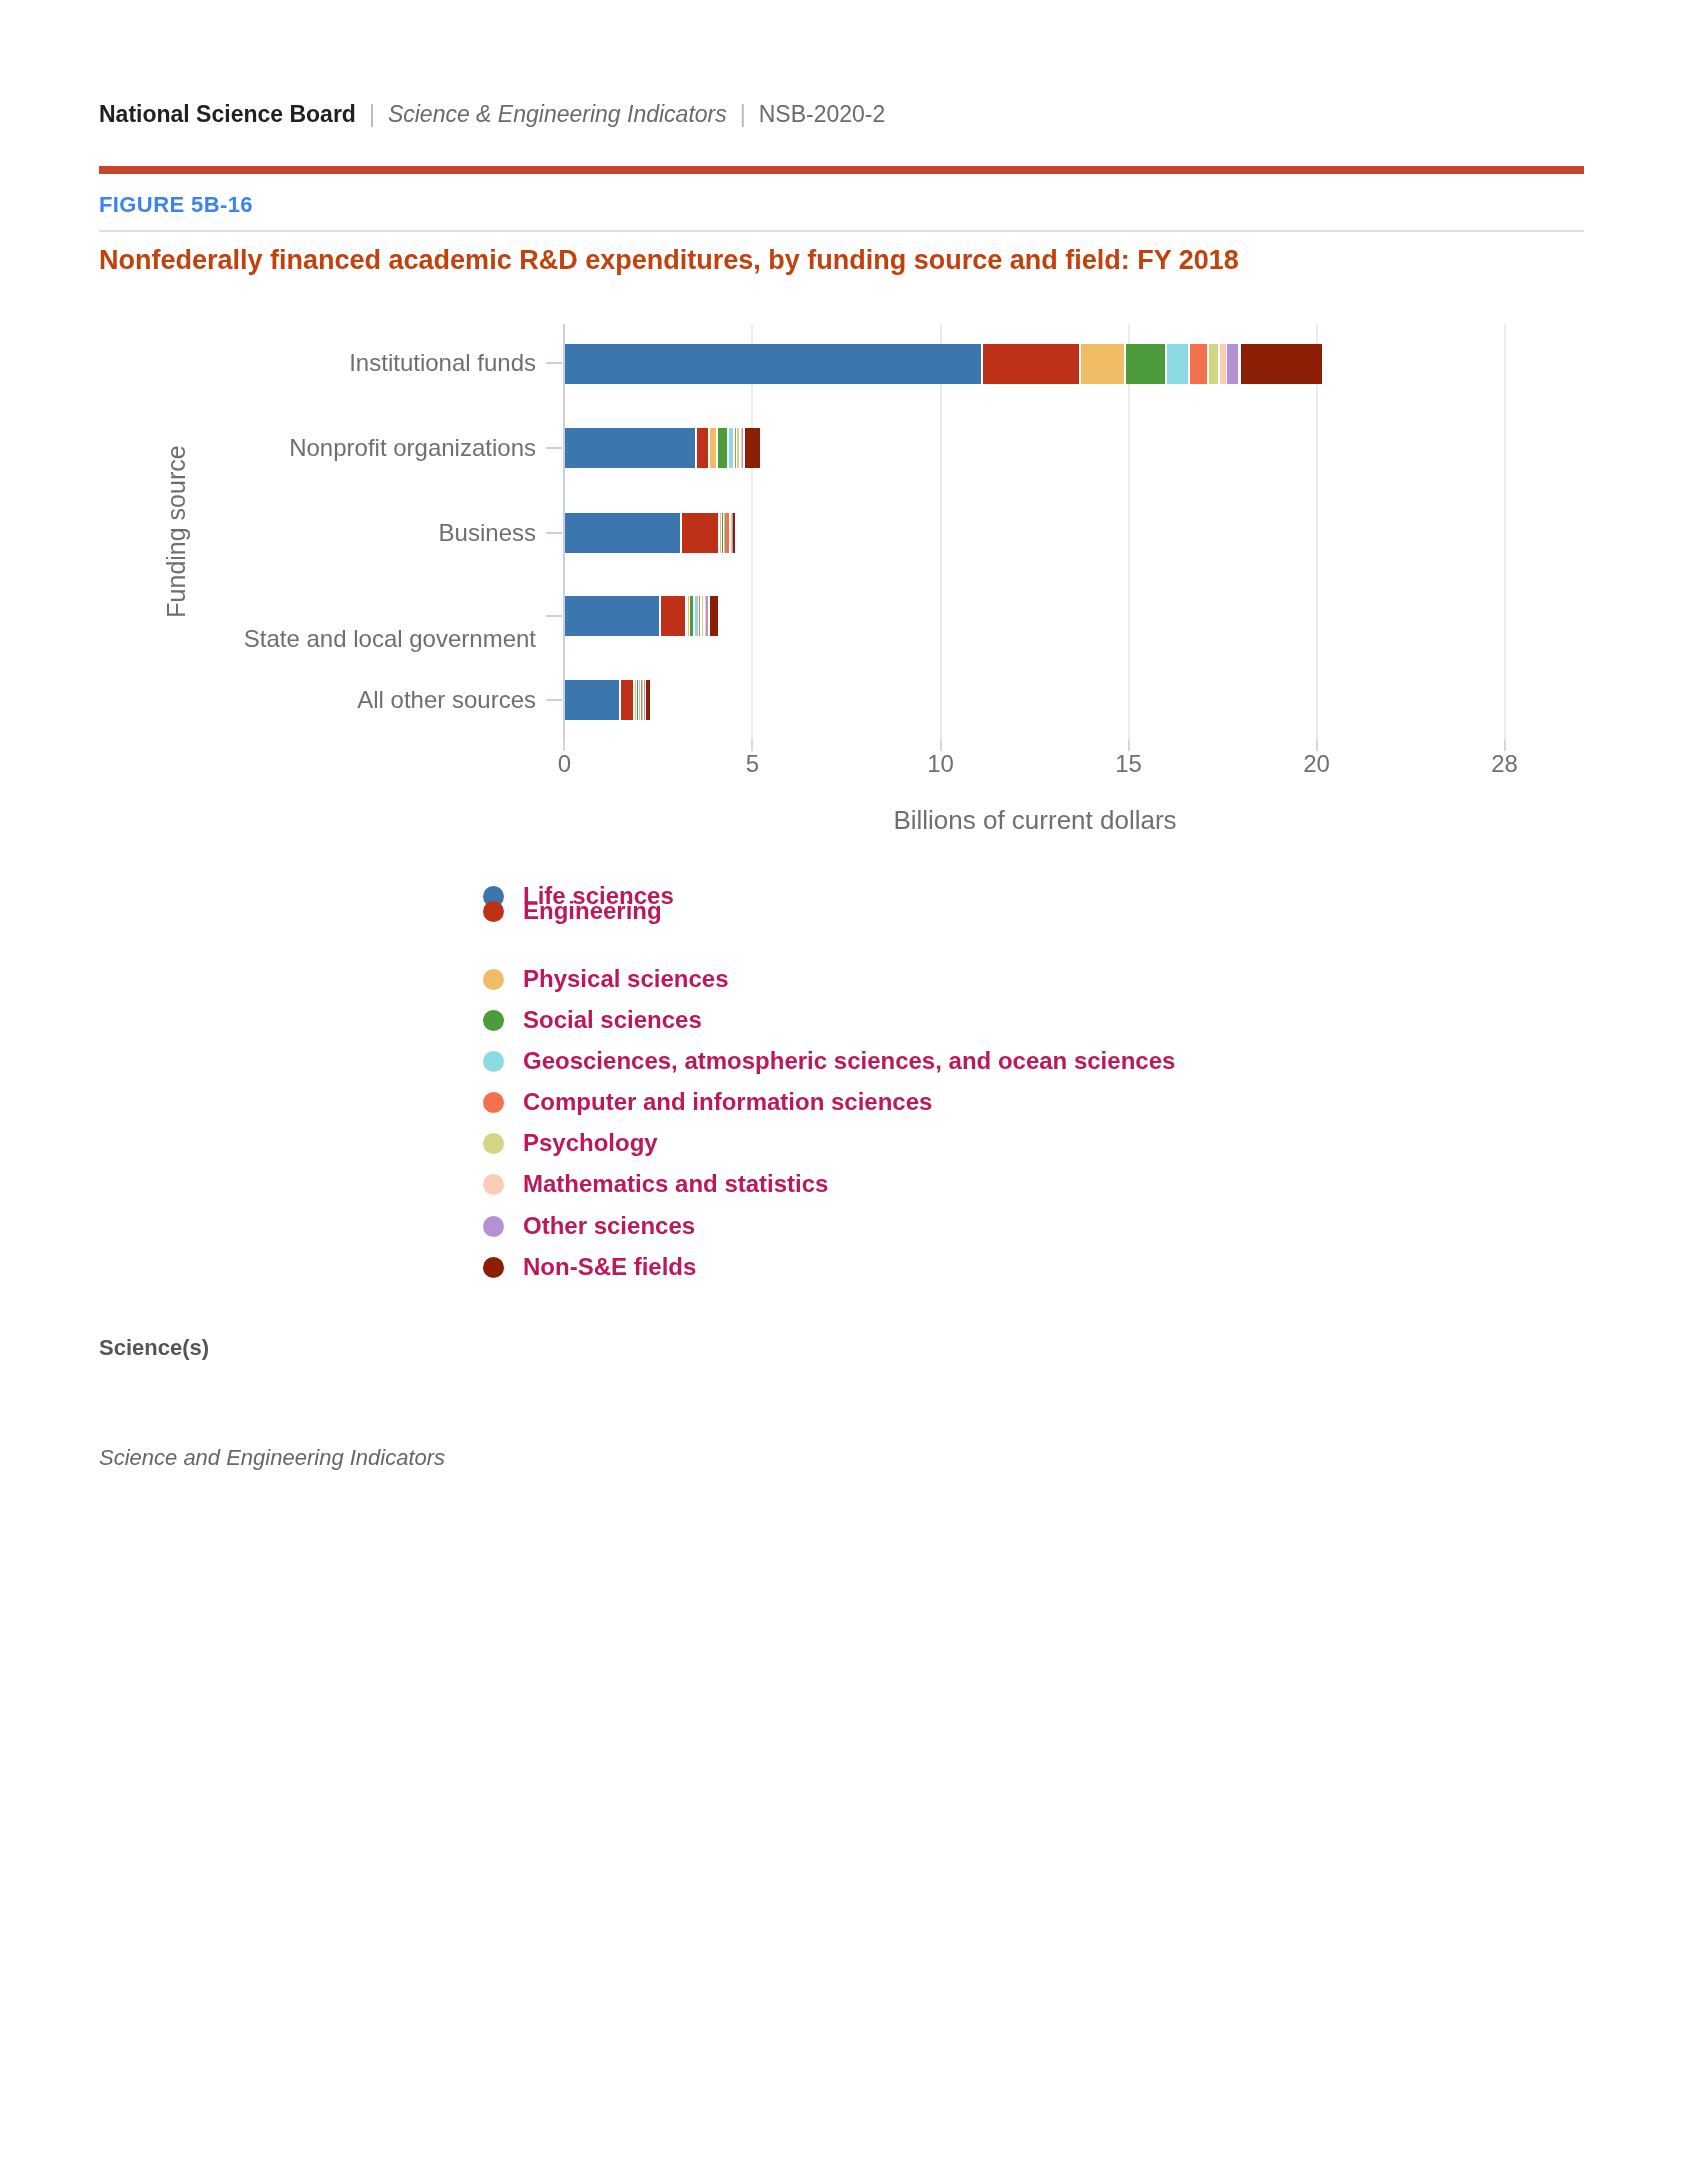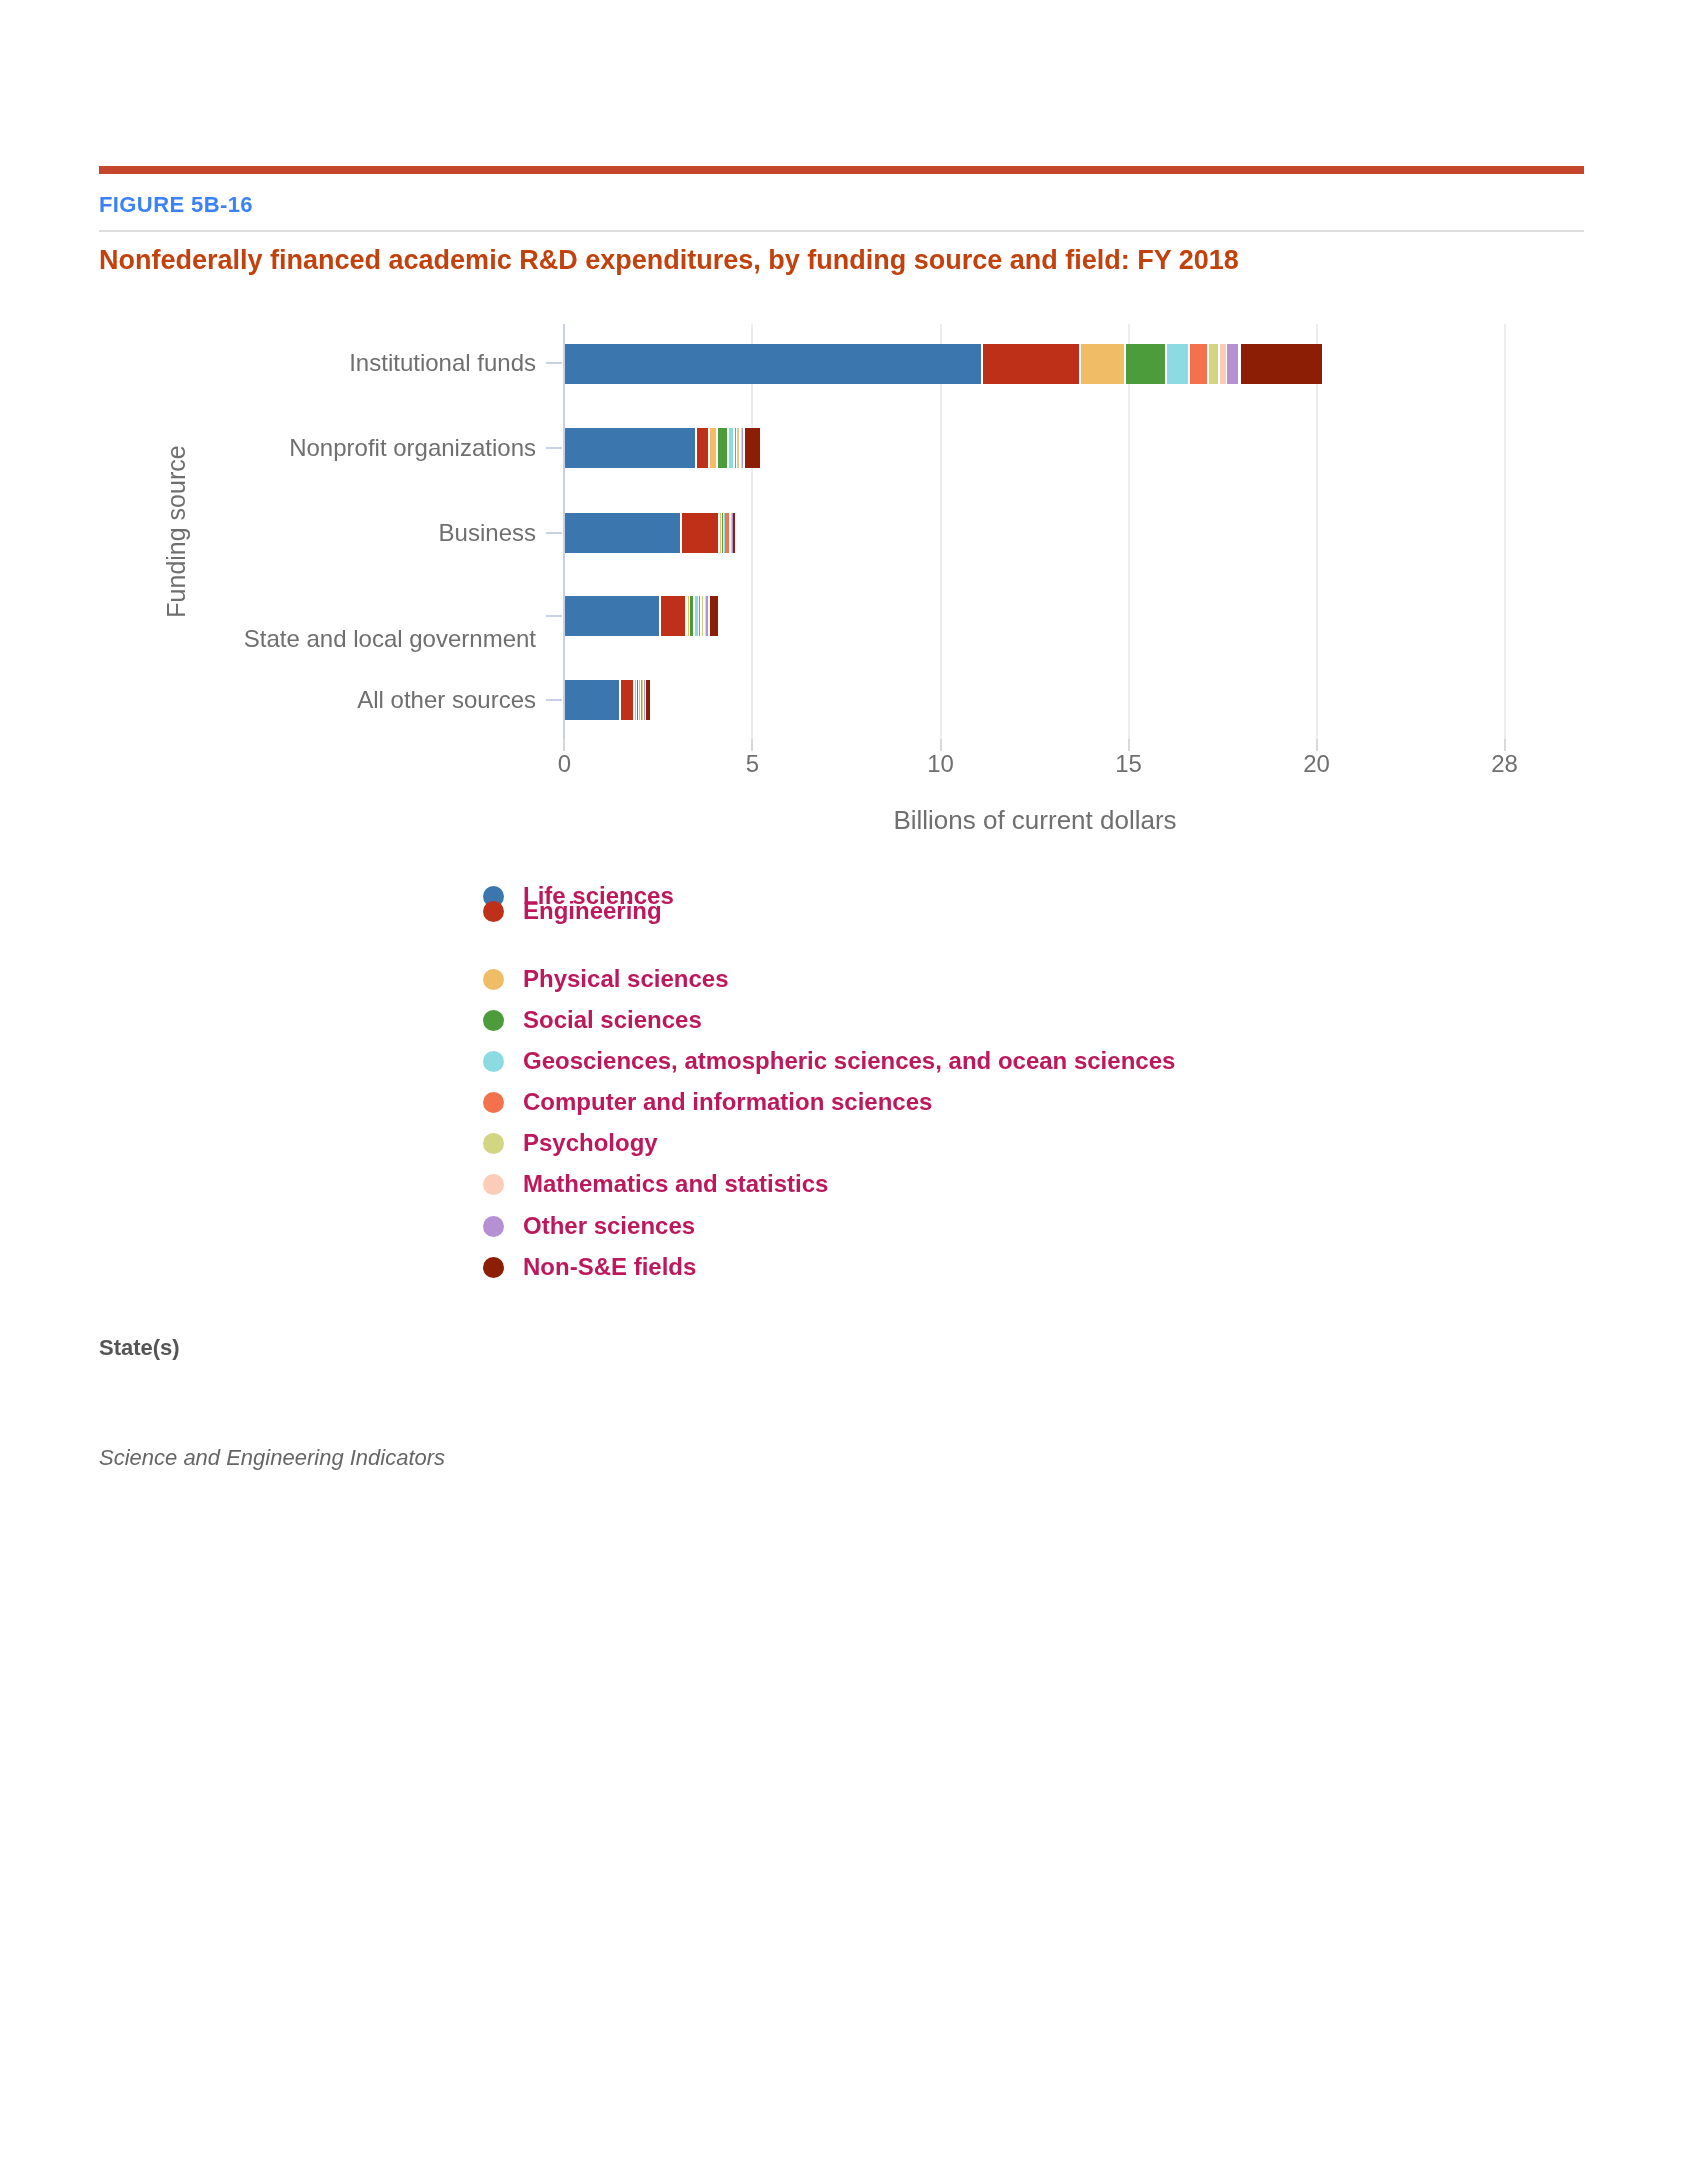--- a/index.html
+++ b/index.html
@@ -36,20 +36,23 @@
   
   .src-heading{left:99px;top:1335px;font-size:22px;font-weight:bold;color:#555555;}
   .src-text{left:99px;top:1365px;width:1445px;font-size:22px;color:#666666;line-height:30px;}
   .src-footer{left:99px;top:1445px;font-size:22px;font-style:italic;color:#666666;}
 </style>
 </head>
 <body>
 
 <div class="page">
 
+  <div class="abs header">
+    <span class="brand">National Science Board</span><span class="sep">|</span><span class="pub">Science &amp; Engineering Indicators</span><span class="sep">|</span><span class="repid">NSB-2020-2</span>
+  </div>
 
   <div class="abs red-rule"></div>
   <div class="abs figure-label">FIGURE 5B-16</div>
   <div class="abs hairline"></div>
   <div class="abs figure-title">Nonfederally financed academic R&amp;D expenditures, by funding source and field: FY 2018</div>
 
   <div class="abs y-axis-title">Funding source</div>
   <div class="abs x-axis-title">Billions of current dollars</div>
 
   <div id="chart-root">
@@ -168,16 +171,16 @@
       <div class="legend-item" style="top: 1210px;">
         <div class="legend-dot" style="background: rgb(181, 144, 210);"></div>
         <span class="legend-label">Other sciences</span>
       </div>
       <div class="legend-item" style="top: 1251px;">
         <div class="legend-dot" style="background: rgb(139, 30, 5);"></div>
         <span class="legend-label">Non-S&amp;E fields</span>
       </div>
     </div>
 
-  <div class="abs src-heading">State(s)</div>
+  <div class="abs src-heading">Science(s)</div>
   <div class="abs src-footer">Science and Engineering Indicators</div>
 </div>
 
 
 </body></html>

